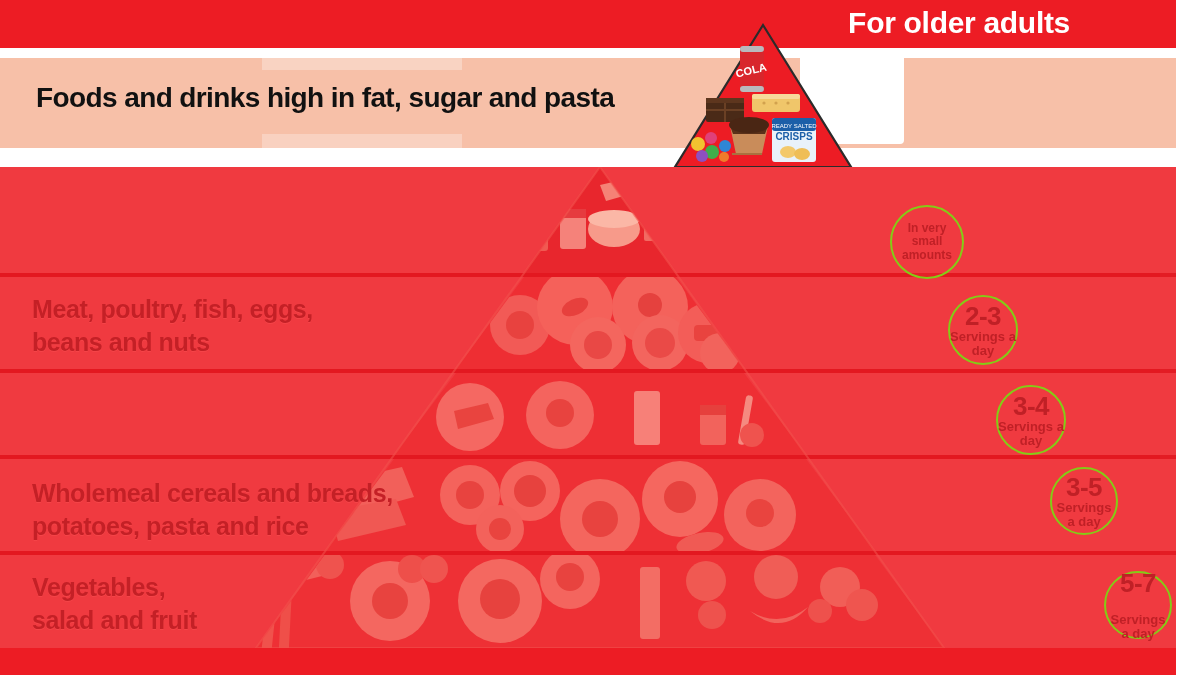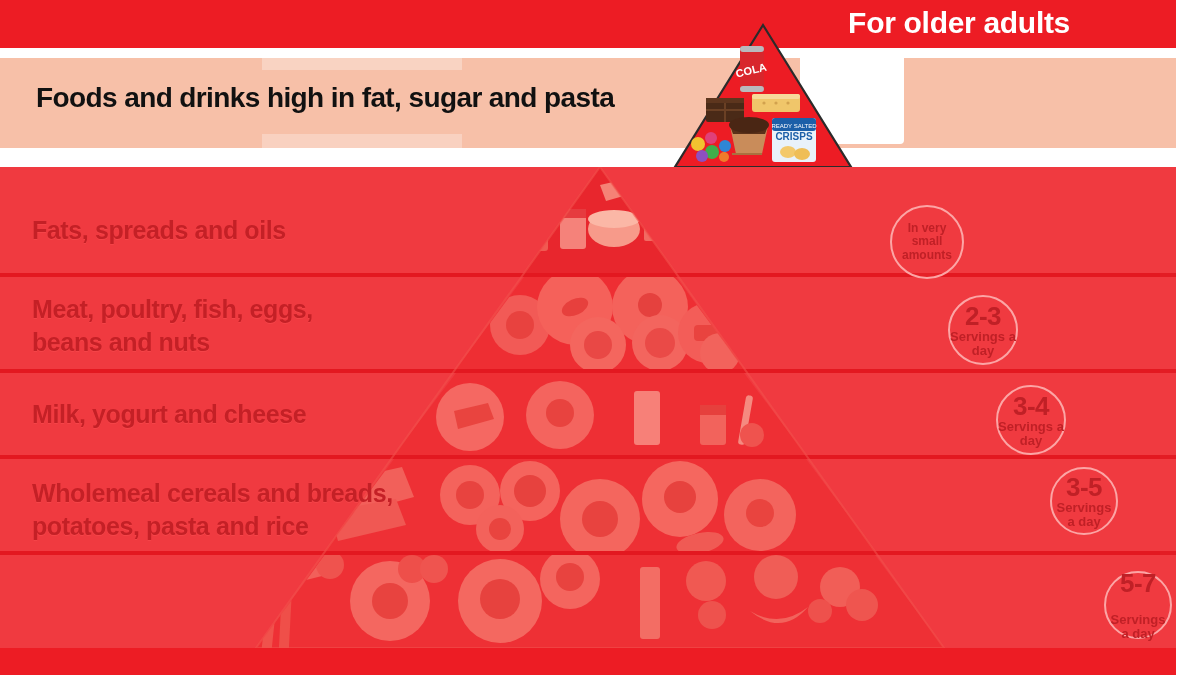--- a/index.html
+++ b/index.html
@@ -111,21 +111,21 @@
 
   
   .pyramid-graphic{
     position:absolute;left:0;top:0;width:1200px;height:508px;
     pointer-events:none;
   }
 
   
   .serv-badge{
     position:absolute;border-radius:50%;
-    border:2px solid #fca5a5;
+    border:2px solid #84cc16;
     display:flex;flex-direction:column;align-items:center;justify-content:center;
     color:#C02026;text-align:center;line-height:1.05;
     background:rgba(240,58,64,0.25);
     font-family:"Liberation Sans","DejaVu Sans",sans-serif;
   }
   .serv-badge .big{font-weight:bold;font-size:26px;letter-spacing:-0.5px;}
   .serv-badge .sm{font-size:13px;font-weight:bold;}
   .serv-badge .tiny{font-size:12px;font-weight:bold;line-height:1.1;}
 
   .sb0{left:890px;top:38px;width:70px;height:70px;}
@@ -321,26 +321,26 @@
         <circle cx="840" cy="420" r="20" fill="#F15E57"></circle>
         <circle cx="862" cy="438" r="16" fill="#EF554F"></circle>
         <circle cx="820" cy="444" r="12" fill="#EE514C"></circle>
       </g>
 
       <polygon points="600,0 944,481 256,481" fill="none" stroke="#F2524C" stroke-width="2" opacity=".55"></polygon>
     </svg>
 
     <div class="bottom-strip"></div>
 
-    <div class="tier-label t0">Fats, spreads and oils</div>
     <div class="tier-label t1">Meat, poultry, fish, eggs,
 beans and nuts</div>
-    <div class="tier-label t2">Milk, yogurt and cheese</div>
     <div class="tier-label t3">Wholemeal cereals and breads,
 potatoes, pasta and rice</div>
+    <div class="tier-label t4">Vegetables,
+salad and fruit</div>
 
     <div class="serv-badge sb0">
       <span class="tiny">In very
 small
 amounts</span>
     </div>
 
     <div class="serv-badge sb1">
       <span class="big">2-3</span>
       <span class="sm">Servings

